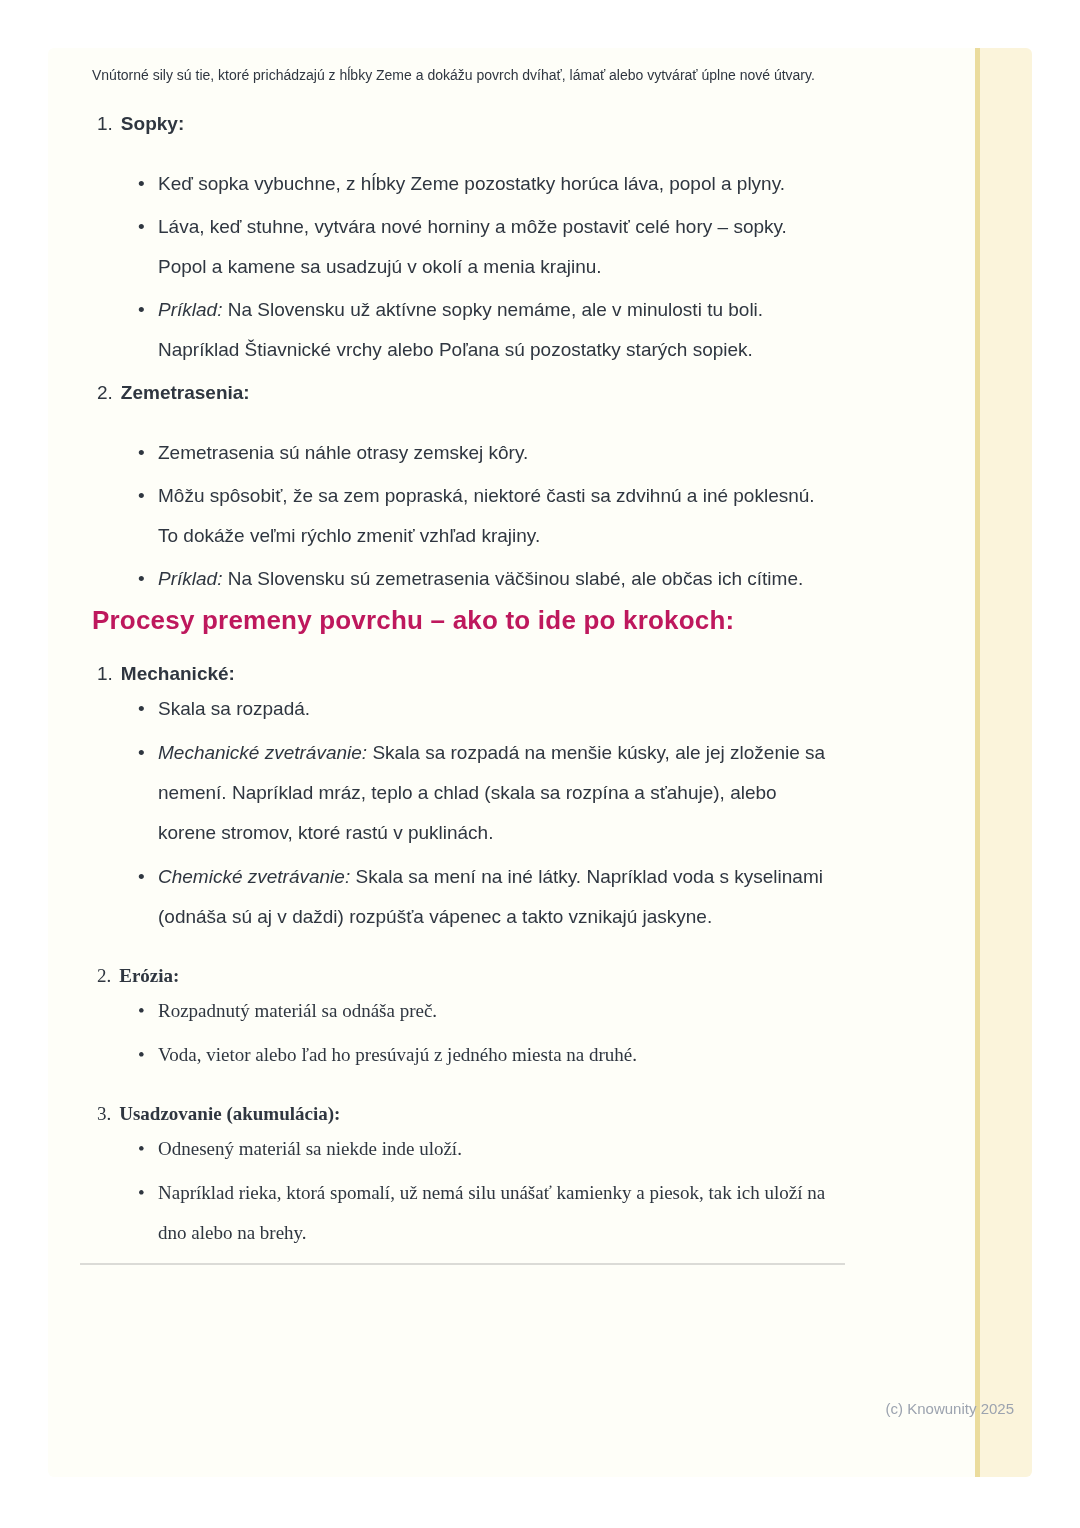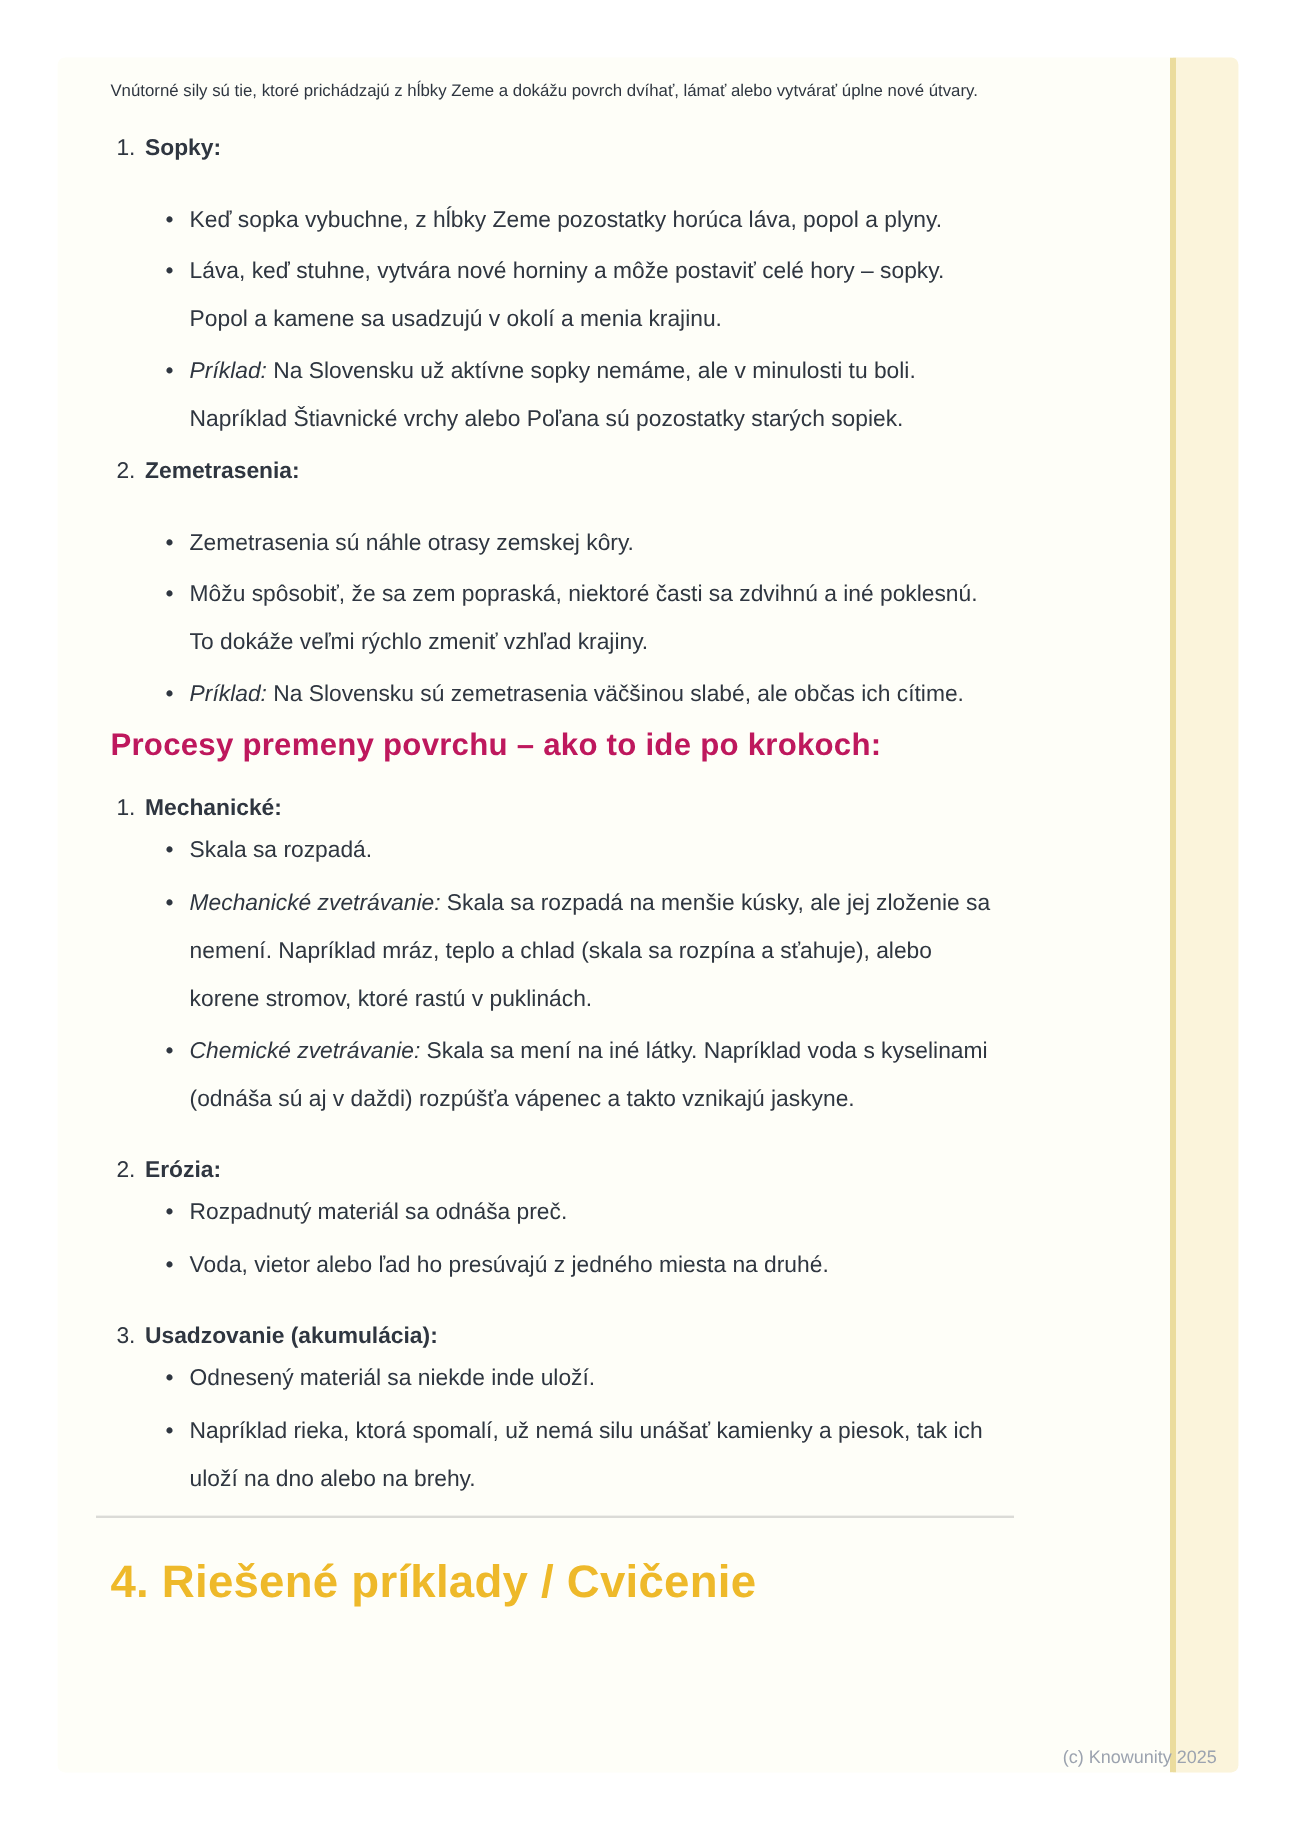--- a/index.html
+++ b/index.html
@@ -42,21 +42,21 @@
   .list-tight { margin-top: 22px; }
   .item-header {
     font-size: 19px;
     line-height: 30px;
     padding-left: 5px;
   }
   .item-number { font-weight: 400; margin-right: 8px; }
   .term { font-weight: 700; }
   .list-loose .item-header { margin-bottom: 25px; }
   .list-loose > li + li { margin-top: 8px; }
-  .list-tight > li + li { margin-top: 24px; }
+  .list-tight > li + li { margin-top: 24px; font-family: Liberation Serif, serif; }
   ul.bullets { list-style: none; }
   ul.bullets > li {
     position: relative;
     font-size: 19px;
     line-height: 40px;
     padding-left: 66px;
     max-width: 734px;
     margin-bottom: 3px;
   }
   .list-tight ul.bullets > li { margin-bottom: 4px; }
@@ -88,21 +88,21 @@
   h1.exercise-heading {
     margin-top: 32px;
     font-size: 38px;
     line-height: 44px;
     font-weight: 700;
     color: #eeb92a;
     letter-spacing: 0.2px;
   }
   .watermark {
     position: absolute;
-    top: 1456px;
+    top: 1400px;
     right: 66px;
     font-size: 15px;
     color: #9ca3af;
     z-index: 5;
   }
 </style>
 </head>
 <body>
 
 <div class="page">
@@ -163,18 +163,17 @@
         </div>
         <ul class="bullets">
           <li><span>Odnesený materiál sa niekde inde uloží.</span></li>
           <li><span>Napríklad rieka, ktorá spomalí, už nemá silu unášať kamienky a piesok, tak ich uloží na dno alebo na brehy.</span></li>
         </ul>
       </li>
     </ol>
 
     <hr class="divider">
 
-    <h1 class="exercise-heading">4. Riešené príklady / Cvičenie</h1>
 
   </div>
 </div>
 
 <div class="watermark">(c) Knowunity 2025</div>
 
 </body></html>

